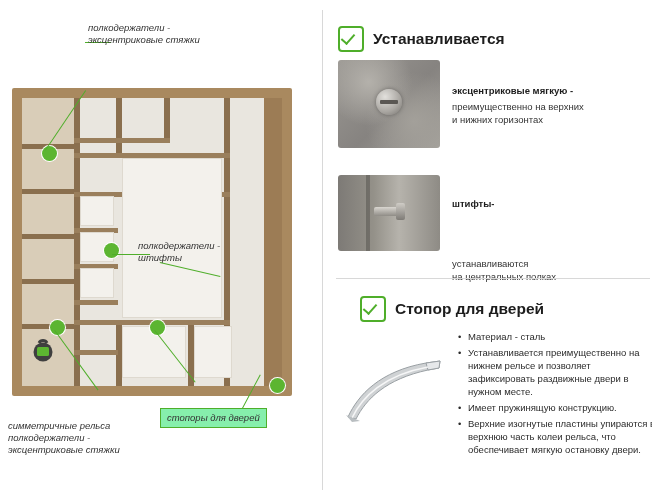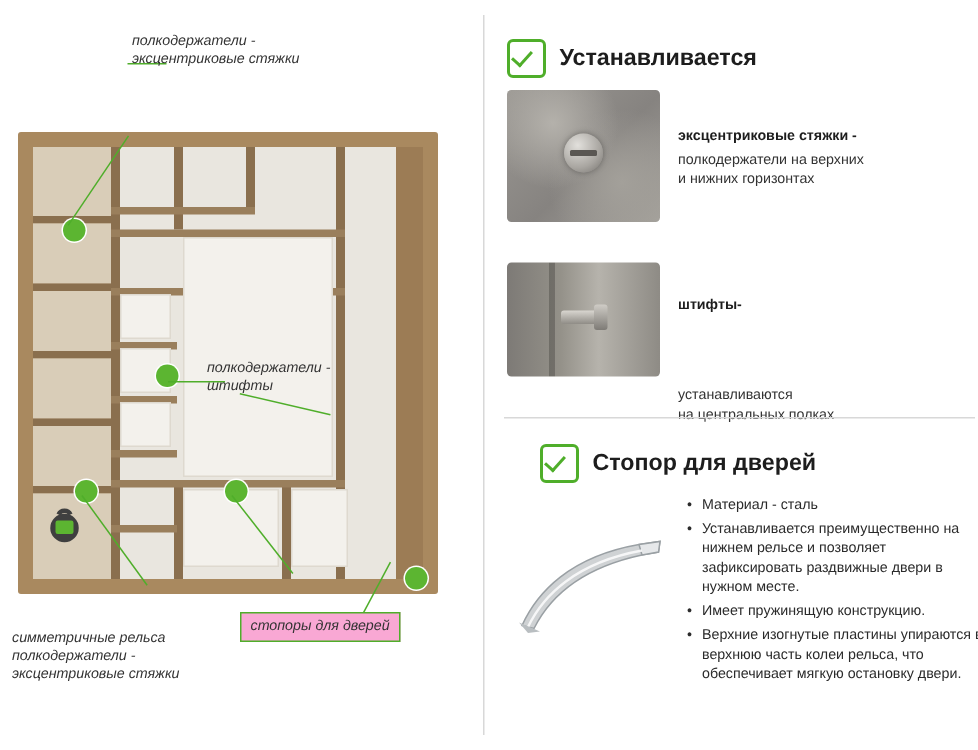--- a/index.html
+++ b/index.html
@@ -135,21 +135,21 @@
     white-space: pre-line;
   }
   .lbl-box {
     position: absolute;
     font-style: italic;
     font-size: 9.5px;
     color: #333333;
     line-height: 12px;
     border: 1px solid #4fae2a;
     padding: 3px 6px;
-    background: #f9a8d4;
+    background: #86efac;
     white-space: pre-line;
   }
 
   
   .right-panel {
     position: absolute;
     left: 332px;
     top: 0;
     width: 320px;
     height: 500px;
@@ -405,22 +405,22 @@
   <div class="right-panel">
 
     <div class="section-head" style="left:6px;top:26px;">
       <span class="check-badge"></span>
       <span class="section-title">Устанавливается</span>
     </div>
 
     <div class="photo photo-1">
       <span class="cam-cap"></span>
     </div>
-    <div class="bullet-title" style="left:120px;top:84px;width:190px;">эксцентриковые стяжки -</div>
-    <div class="bullet-text" style="left:120px;top:100px;width:196px;">полкодержатели на верхних
+    <div class="bullet-title" style="left:120px;top:84px;width:190px;">эксцентриковые мягкую -</div>
+    <div class="bullet-text" style="left:120px;top:100px;width:196px;">преимущественно на верхних
 и нижних горизонтах</div>
 
     <div class="photo photo-2">
       <span class="photo-edge"></span>
       <span class="pin-shaft"></span>
       <span class="pin-head"></span>
     </div>
     <div class="bullet-title" style="left:120px;top:197px;width:190px;">штифты-</div>
     <div class="bullet-text" style="left:120px;top:209px;width:196px;margin-top:48px;">устанавливаются
 на центральных полках</div>

